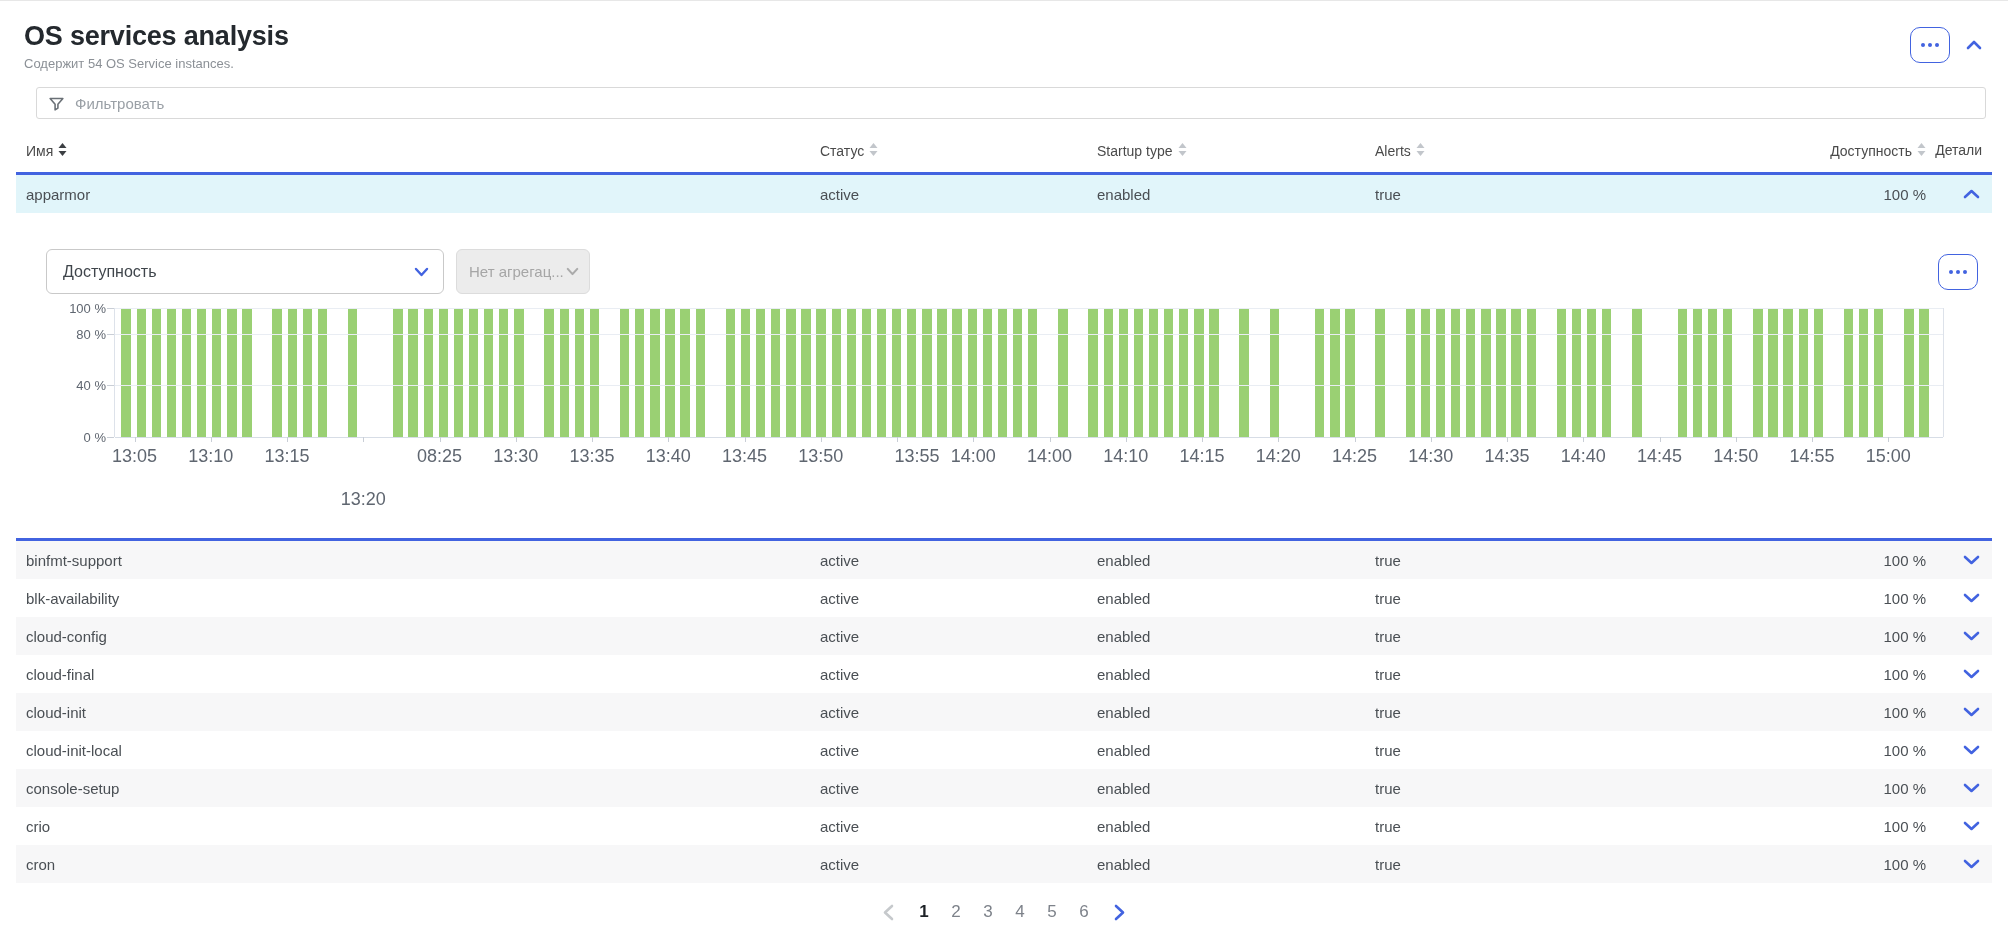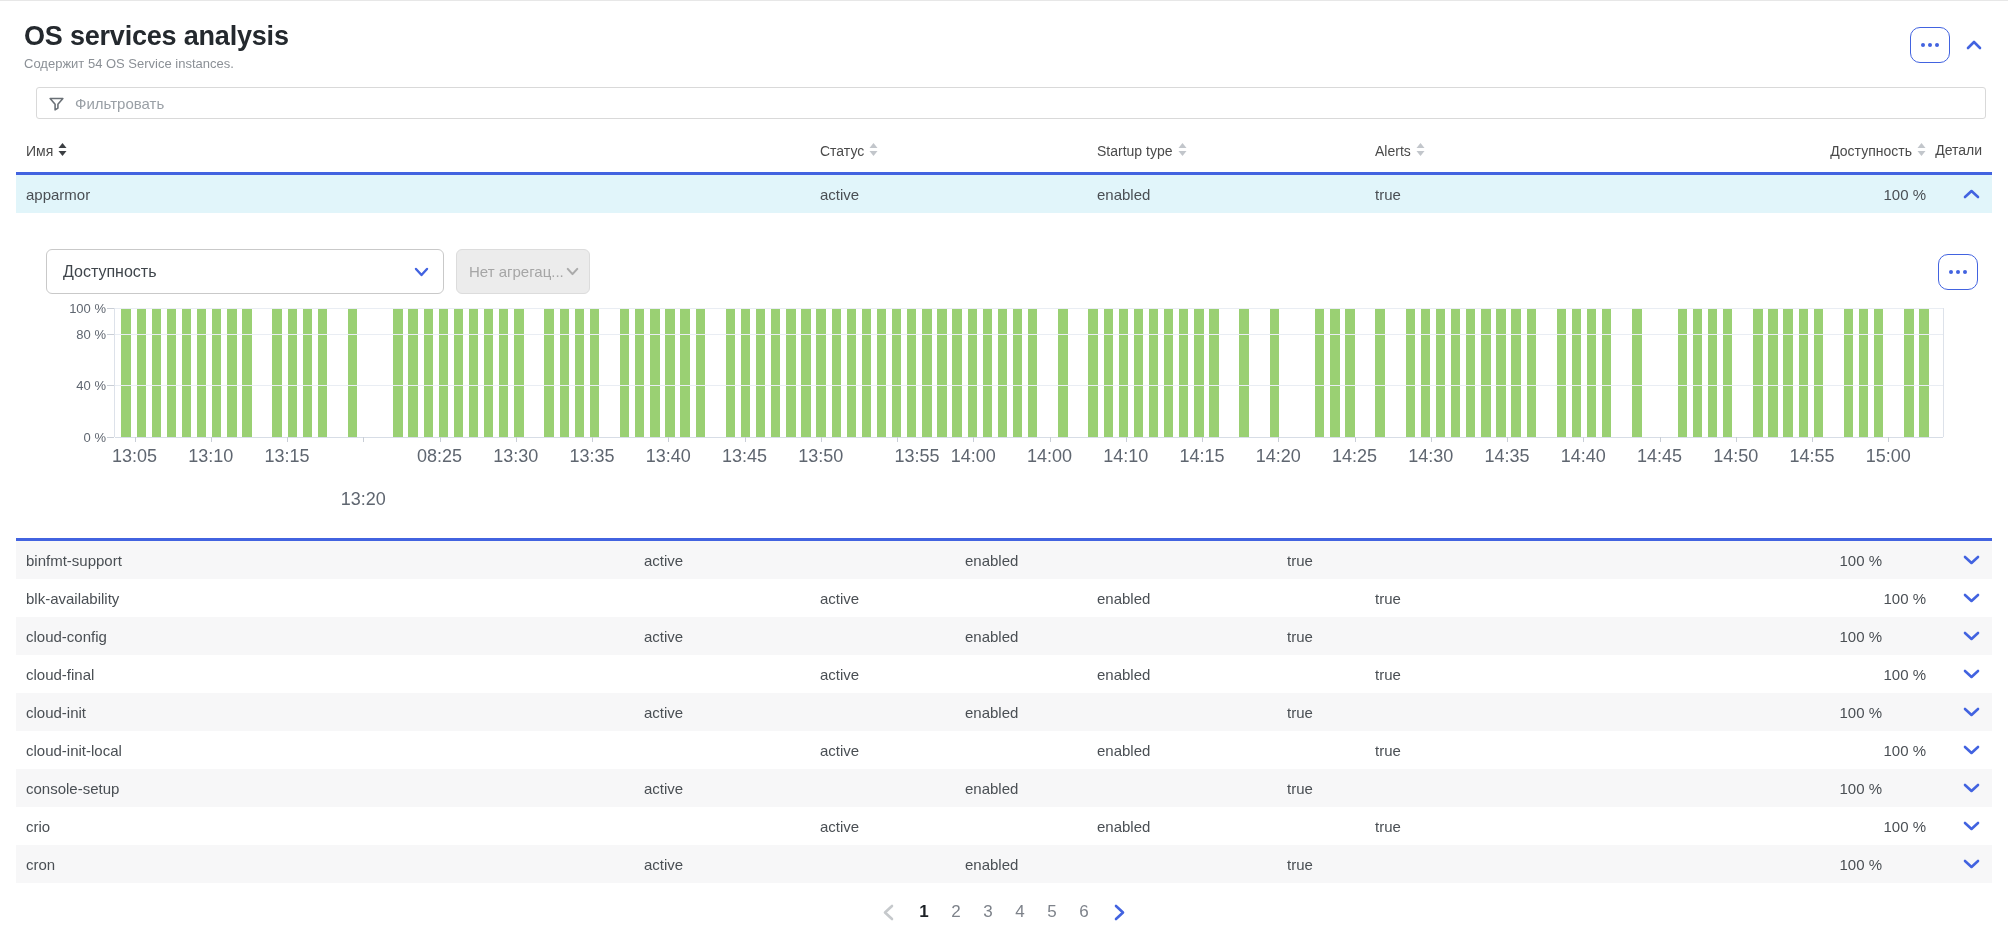--- a/index.html
+++ b/index.html
@@ -30,21 +30,21 @@
               align-items:center; padding:0 10px; }
   .thead { height:46px; border-bottom:3px solid #4263e0; font-size:14px; color:#4a4a4a; margin-top:10px; }
   .th { display:flex; align-items:center; gap:5px; }
   .th.right { justify-content:flex-end; }
   .th-details { text-align:right; font-size:14px; line-height:1.15; width:48px; justify-self:end; overflow-wrap:anywhere; }
   .sorticon { display:inline-block; }
   .trow { height:38px; font-size:15px; cursor:pointer; }
   .trow .num { text-align:right; }
   .trow .chev { justify-self:end; display:flex; align-items:center; padding:2px; cursor:pointer; }
   .row-selected { background:#e1f5fa; }
-  .row-alt { background:#f7f7f8;gap:44px; }
+  .row-alt { background:#f7f7f8; }
   .tbody2 { border-top:3px solid #4263e0; }
 
   
   .panel { padding:36px 0 0 0; }
   .panel-toolbar { display:flex; align-items:center; margin:0 14px 0 30px; }
   .select { width:398px; height:45px; border:1px solid #c9c9c9; border-radius:6px; background:#fff;
             display:flex; align-items:center; justify-content:space-between; padding:0 14px 0 16px;
             font-size:16px; color:#3f454b; cursor:pointer; }
   .select.disabled { width:134px; background:#ececec; border-color:#dcdcdc; color:#a6a6a6;
                      margin-left:12px; cursor:default; padding:0 10px 0 12px; font-size:15px; }

